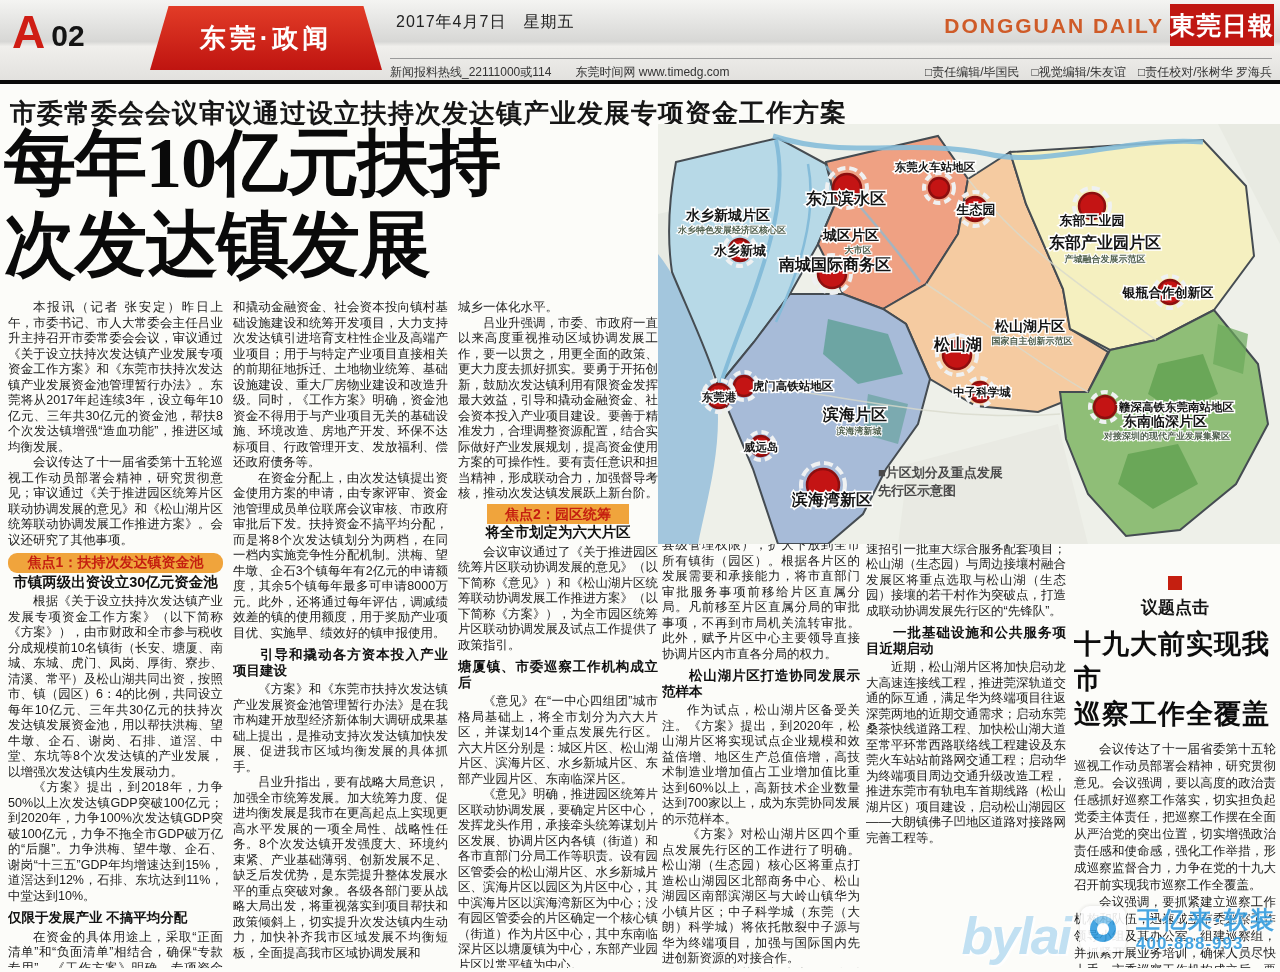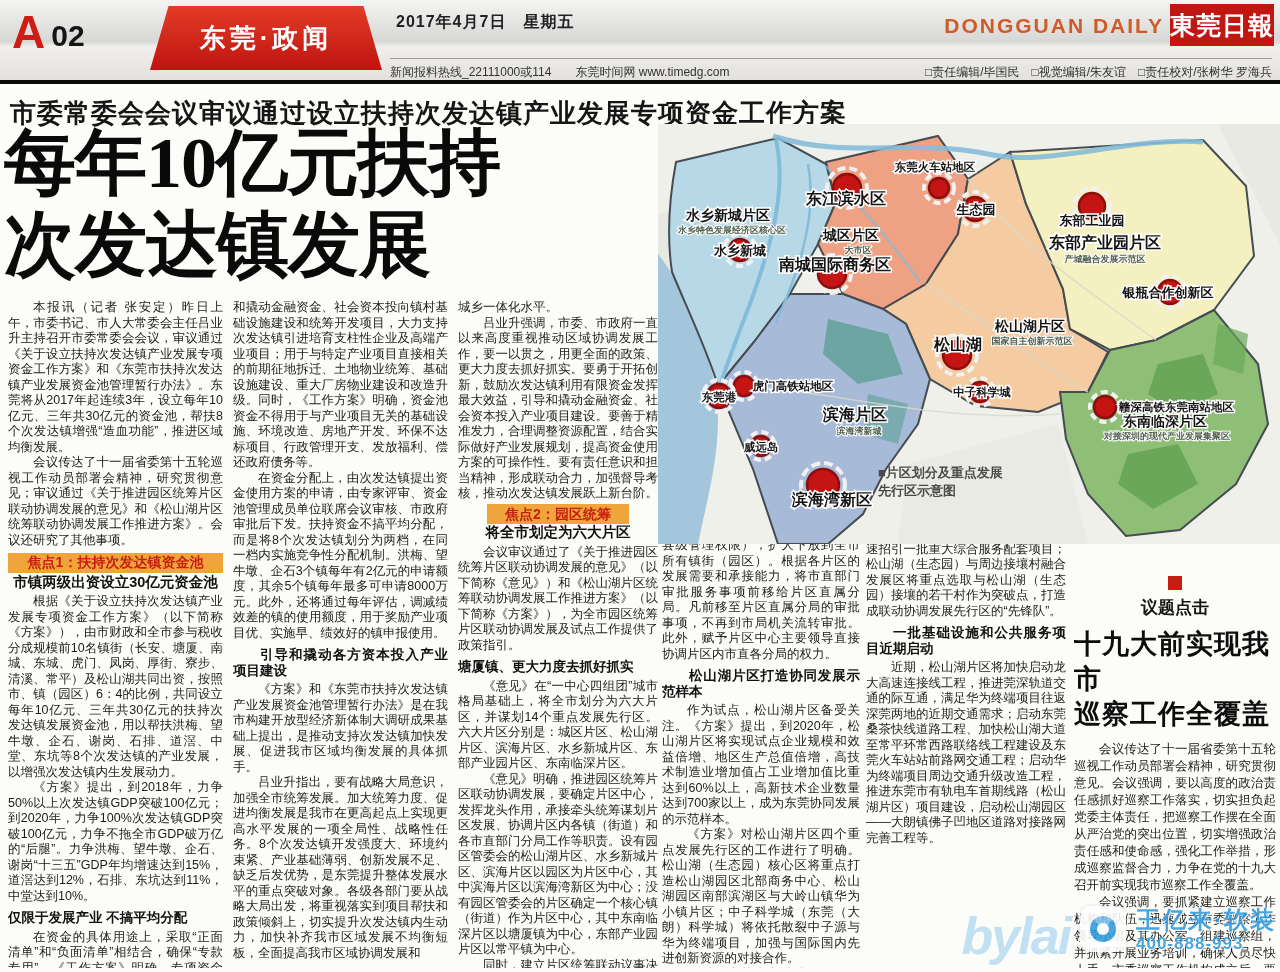--- a/index.html
+++ b/index.html
@@ -11,41 +11,41 @@
             background:linear-gradient(180deg,#f4f4f2 0%,#d7d7d5 52%,#f0efec 58%,#e2e1de 100%);
             border-bottom:4px solid #0a0a0a; }
   .pagecode { position:absolute; left:12px; top:10px; display:flex; align-items:flex-end; }
   .pagecode .a { color:#cf1d14; font-size:46px; font-weight:900; line-height:44px; }
   .pagecode .num { color:#141414; font-size:30px; font-weight:900; line-height:36px; margin-left:6px; }
   .ribbon { position:absolute; left:150px; top:6px; width:232px; height:64px;
             background:linear-gradient(180deg,#e23c27,#bf1410);
             clip-path:polygon(8% 0, 92% 0, 100% 100%, 0 100%);
             display:flex; align-items:center; justify-content:center;
             color:#fff; font-size:26px; font-weight:bold; letter-spacing:4px; }
-  .dateblock { position:absolute; left:396px; top:12px; font-size:16px; font-weight:700; color:#222; letter-spacing:1px; }
+  .dateblock { position:absolute; left:396px; top:12px; font-size:16px; font-weight:400; color:#222; letter-spacing:1px; }
   .subline { position:absolute; left:390px; top:58px; right:8px; display:flex; justify-content:space-between;
              font-size:12px; color:#333; border-top:1px solid #9a9a9a; padding-top:5px; }
   .brand-en { position:absolute; right:116px; top:14px; color:#cf5b28; font-size:21px; font-weight:900; letter-spacing:2px; }
   .brand-cn { position:absolute; right:6px; top:4px; width:104px; height:42px; background:#c01712;
               color:#fff; display:flex; align-items:center; justify-content:center;
               font-family:"Liberation Serif","DejaVu Serif",serif; font-size:25px; font-weight:bold; letter-spacing:1px; }
 
   
   .kicker { position:absolute; left:10px; top:96px; font-size:26px; font-weight:600; color:#161616; letter-spacing:1px; }
   .headline { position:absolute; left:4px; top:122px; width:662px;
               font-family:"Liberation Serif","DejaVu Serif",serif; font-weight:900; color:#0a0a0a;
               font-size:72px; line-height:82px; letter-spacing:-1px; }
 
   
   .col { position:absolute; top:300px; height:668px; overflow:hidden;
          font-size:12.5px; line-height:15.5px; text-align:justify; color:#1b1b1b; }
   .col p { text-indent:2em; margin:0; }
   .col p.noindent { text-indent:0; }
   .focus-tag { background:#f0a43c; color:#c51f10; font-weight:bold; text-align:center;
-               font-size:14px; padding:2px 0; margin:5px 0 2px; }
+               font-size:14px; padding:2px 0; margin:5px 0 2px;border-radius:9px; }
   .focus-tag2 { text-align:center; margin:5px 0 2px; }
   .focus-tag2 span { background:#f0a43c; color:#c51f10; font-weight:bold; font-size:14px; padding:2px 18px; }
   .focus-sub { font-weight:bold; text-align:center; font-size:14.5px; color:#111; margin:0 0 4px; }
   .subhead { font-weight:bold; font-size:13.5px; color:#111; margin:6px 0 4px; text-indent:0; }
   .subhead.indent { text-indent:2em; }
 
   .c1 { left:8px;   width:215px; }
   .c2 { left:233px; width:215px; }
   .c3 { left:458px; width:200px; }
   .c5n { position:absolute; left:662px; top:456px; width:124px; height:80px; overflow:hidden;
@@ -134,21 +134,21 @@
     <p>《方案》和《东莞市扶持次发达镇产业发展资金池管理暂行办法》是在我市构建开放型经济新体制大调研成果基础上提出，是推动支持次发达镇加快发展、促进我市区域均衡发展的具体抓手。</p>
     <p>吕业升指出，要有战略大局意识，加强全市统筹发展。加大统筹力度、促进均衡发展是我市在更高起点上实现更高水平发展的一项全局性、战略性任务。8个次发达镇开发强度大、环境约束紧、产业基础薄弱、创新发展不足、缺乏后发优势，是东莞提升整体发展水平的重点突破对象。各级各部门要从战略大局出发，将重视落实到项目帮扶和政策倾斜上，切实提升次发达镇内生动力，加快补齐我市区域发展不均衡短板，全面提高我市区域协调发展和</p>
   </div>
 
   <div class="col c3">
     <p class="noindent">城乡一体化水平。</p>
     <p>吕业升强调，市委、市政府一直以来高度重视推动区域协调发展工作，要一以贯之，用更全面的政策、更大力度去抓好抓实。要勇于开拓创新，鼓励次发达镇利用有限资金发挥最大效益，引导和撬动金融资金、社会资本投入产业项目建设。要善于精准发力，合理调整资源配置，结合实际做好产业发展规划，提高资金使用方案的可操作性。要有责任意识和担当精神，形成联动合力，加强督导考核，推动次发达镇发展跃上新台阶。</p>
     <div class="focus-tag2"><span>焦点2：园区统筹</span></div>
     <div class="focus-sub">将全市划定为六大片区</div>
     <p>会议审议通过了《关于推进园区统筹片区联动协调发展的意见》（以下简称《意见》）和《松山湖片区统筹联动协调发展工作推进方案》（以下简称《方案》），为全市园区统筹片区联动协调发展及试点工作提供了政策指引。</p>
-    <div class="subhead">塘厦镇、更大力度去抓好抓实</div>
+    <div class="subhead">塘厦镇、市委巡察工作机构成立后</div>
     <p>《意见》在“一中心四组团”城市格局基础上，将全市划分为六大片区，并谋划14个重点发展先行区。六大片区分别是：城区片区、松山湖片区、滨海片区、水乡新城片区、东部产业园片区、东南临深片区。</p>
     <p>《意见》明确，推进园区统筹片区联动协调发展，要确定片区中心，发挥龙头作用，承接牵头统筹谋划片区发展、协调片区内各镇（街道）和各市直部门分局工作等职责。设有园区管委会的松山湖片区、水乡新城片区、滨海片区以园区为片区中心，其中滨海片区以滨海湾新区为中心；没有园区管委会的片区确定一个核心镇（街道）作为片区中心，其中东南临深片区以塘厦镇为中心，东部产业园片区以常平镇为中心。</p>
     <p>同时，建立片区统筹联动议事决策工作机制，促进片区的统筹发展。将原</p>
   </div>
 
   <div class="c5n">
     <p class="noindent" style="text-indent:0">简政强镇事权改革下放到全市13个中心镇的全部事权（即</p>
   </div>
 
   <div class="col c5">

